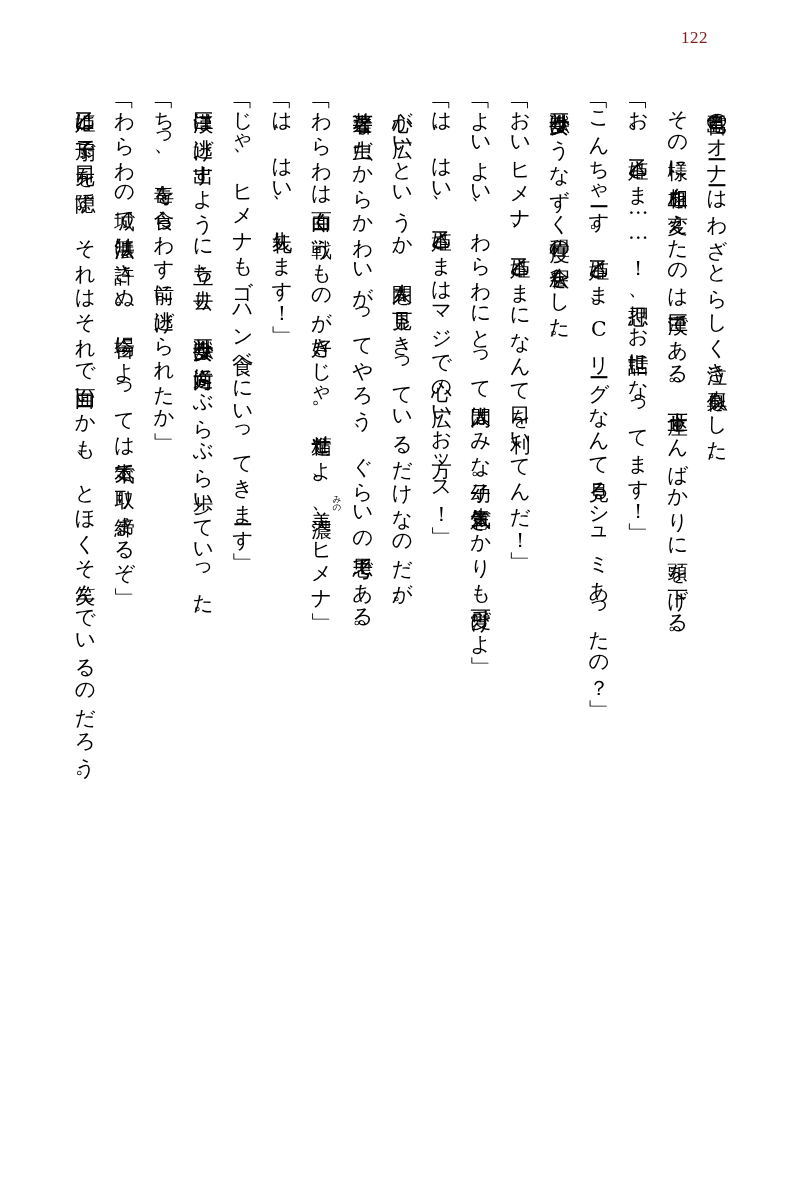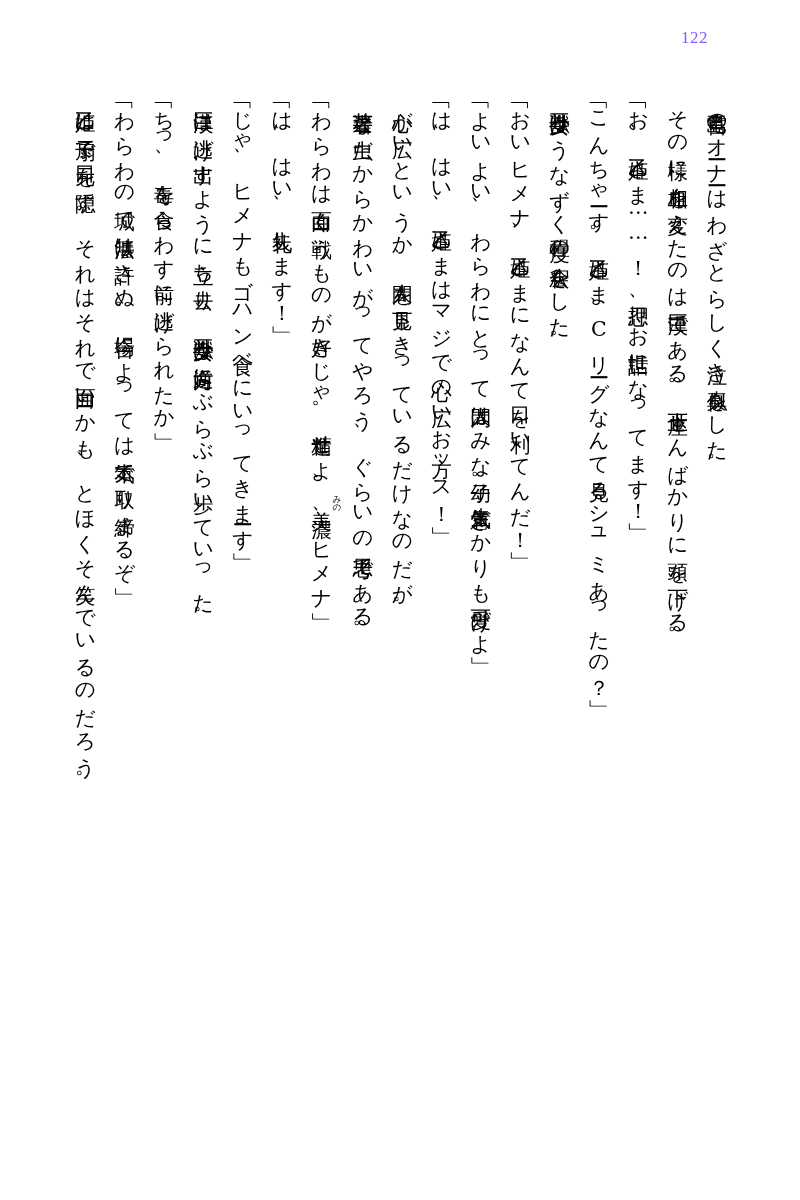--- a/index.html
+++ b/index.html
@@ -20,21 +20,21 @@
     inset: 0;
     background: #ffffff;
   }
   .page-number {
     position: absolute;
     top: 28px;
     right: 92px;
     font-size: 17px;
     letter-spacing: 0.5px;
     font-family: "Liberation Serif", "DejaVu Serif", serif;
-    color: #8b5cf6;
+    color: #7f1d1d;
   }
   .text-body {
     position: absolute;
     top: 96px;
     left: 56px;
     right: 64px;
     bottom: 40px;
     writing-mode: vertical-rl;
     text-orientation: upright;
     direction: ltr;

